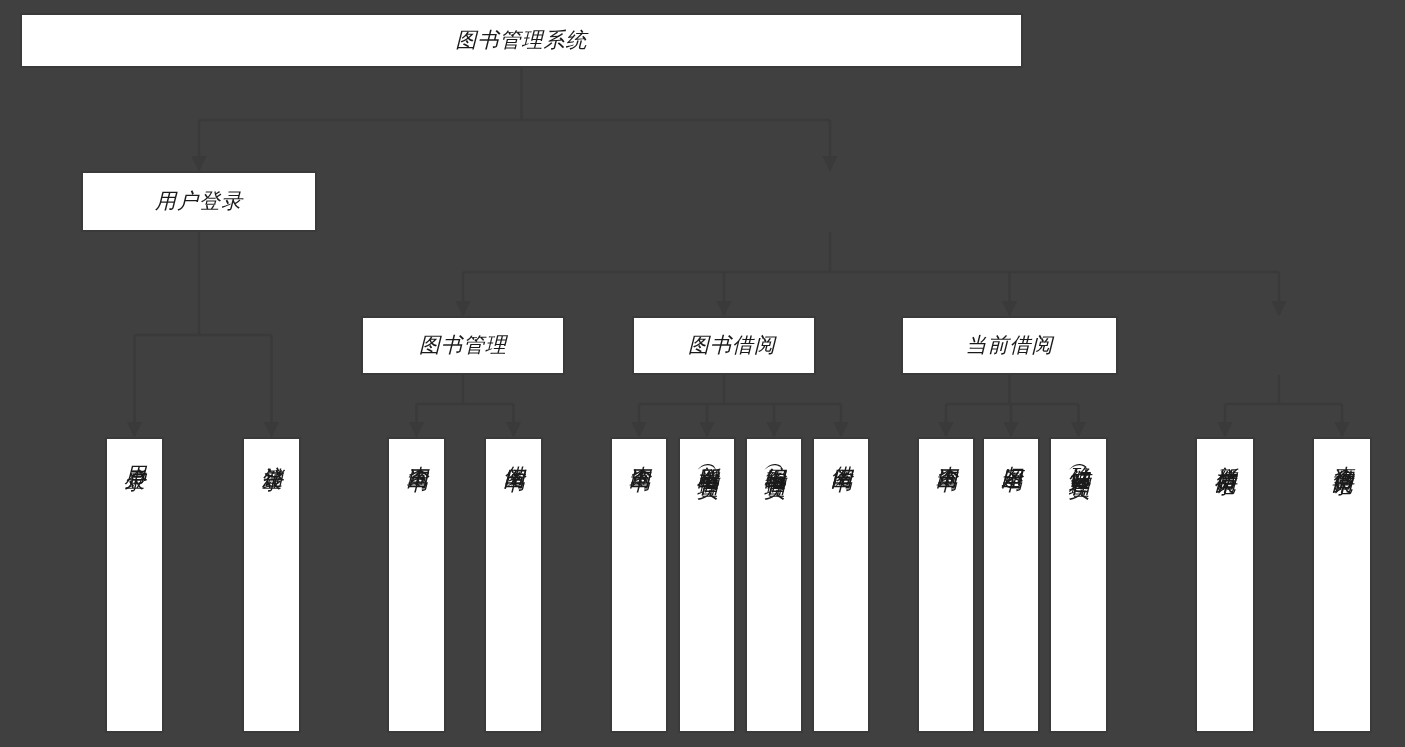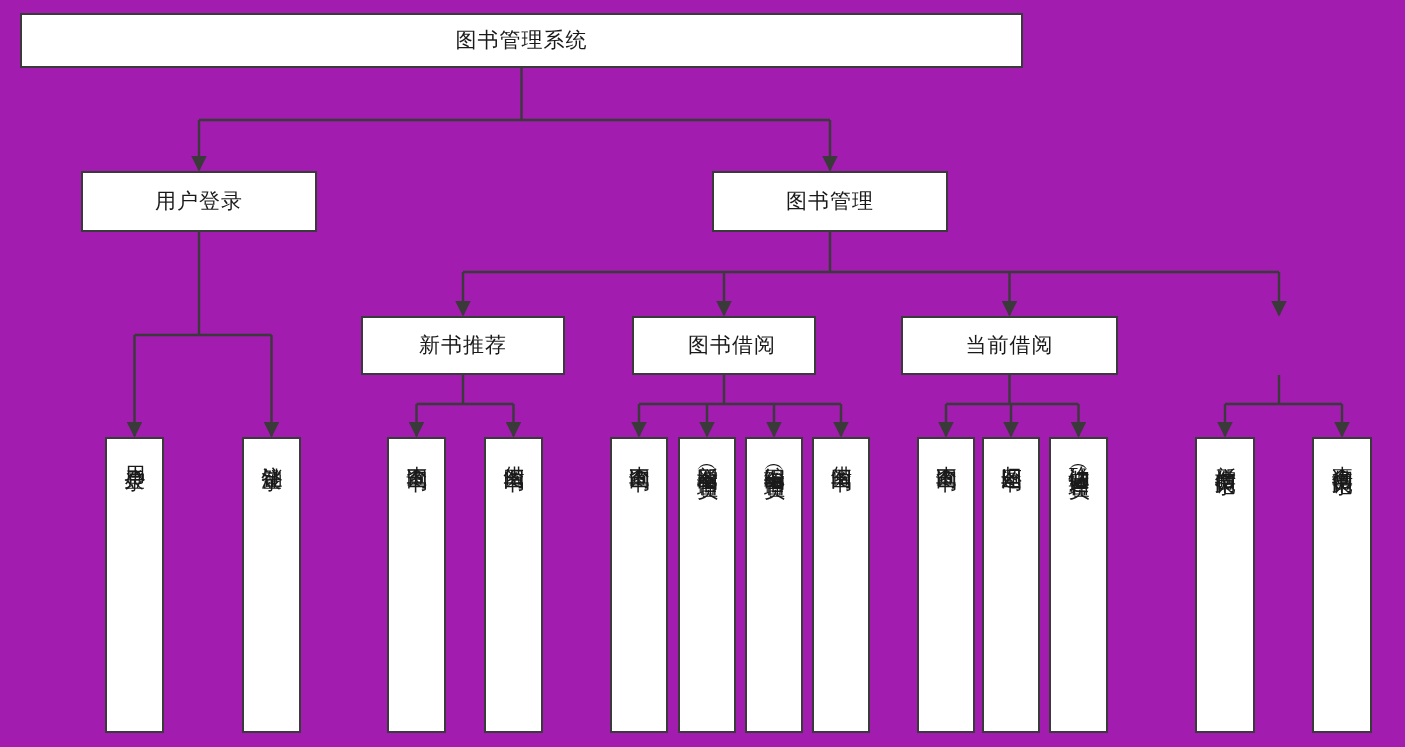--- a/index.html
+++ b/index.html
@@ -66,21 +66,21 @@
     font-size: 17px;
     letter-spacing: 0.5px;
     white-space: nowrap;
     z-index: 3;
     font-family: "DejaVu Sans", "Liberation Sans", sans-serif;
   }
 </style>
 </head>
 <body>
 
-<div id="canvas" style="background: #a21caf;">
+<div id="canvas" style="background: #404040; font-style: italic;">
 
   <svg id="edges" viewBox="0 0 1405 747" width="1405" height="747" aria-hidden="true">
     <defs>
       <marker id="arrow" viewBox="0 0 10 10" refX="9" refY="5" markerWidth="6.5" markerHeight="6.5" orient="auto-start-reverse">
         <path d="M 0 0 L 10 5 L 0 10 z" fill="#3a3a3a"></path>
       </marker>
     </defs>
     <g id="edge-group" fill="none" stroke="#3a3a3a" stroke-width="2.4" stroke-linecap="butt" stroke-linejoin="miter">
         <path d="M 521.5 68 L 521.5 120"></path>
         <path d="M 199 120 L 830 120"></path>
@@ -118,26 +118,23 @@
       </g>
   </svg>
 
   <div class="node h" style="left: 20px; top: 13px; width: 1003px; height: 55px; border-color: rgb(58, 58, 58);">
     <span class="lbl">图书管理系统</span>
   </div>
 
   <div class="node h" style="left: 81px; top: 171px; width: 236px; height: 61px; border-color: rgb(58, 58, 58);">
     <span class="lbl">用户登录</span>
   </div>
-  <div class="node h" style="left: 712px; top: 171px; width: 236px; height: 61px; border-color: rgb(58, 58, 58);">
-    <span class="lbl">图书管理</span>
-  </div>
 
   <div class="node h" style="left: 361px; top: 316px; width: 204px; height: 59px; border-color: rgb(58, 58, 58);">
-    <span class="lbl">新书推荐</span>
+    <span class="lbl">图书管理</span>
   </div>
   <div class="node h" style="left: 632px; top: 316px; width: 184px; height: 59px; border-color: rgb(58, 58, 58); padding-left: 16px;">
     <span class="lbl">图书借阅</span>
   </div>
   <div class="node h" style="left: 901px; top: 316px; width: 217px; height: 59px; border-color: rgb(58, 58, 58);">
     <span class="lbl">当前借阅</span>
   </div>
 
   <div class="node v" style="left: 105px; top: 437px; width: 59px; height: 296px; border-color: rgb(58, 58, 58);">
     <span class="lbl">用户登录</span>

